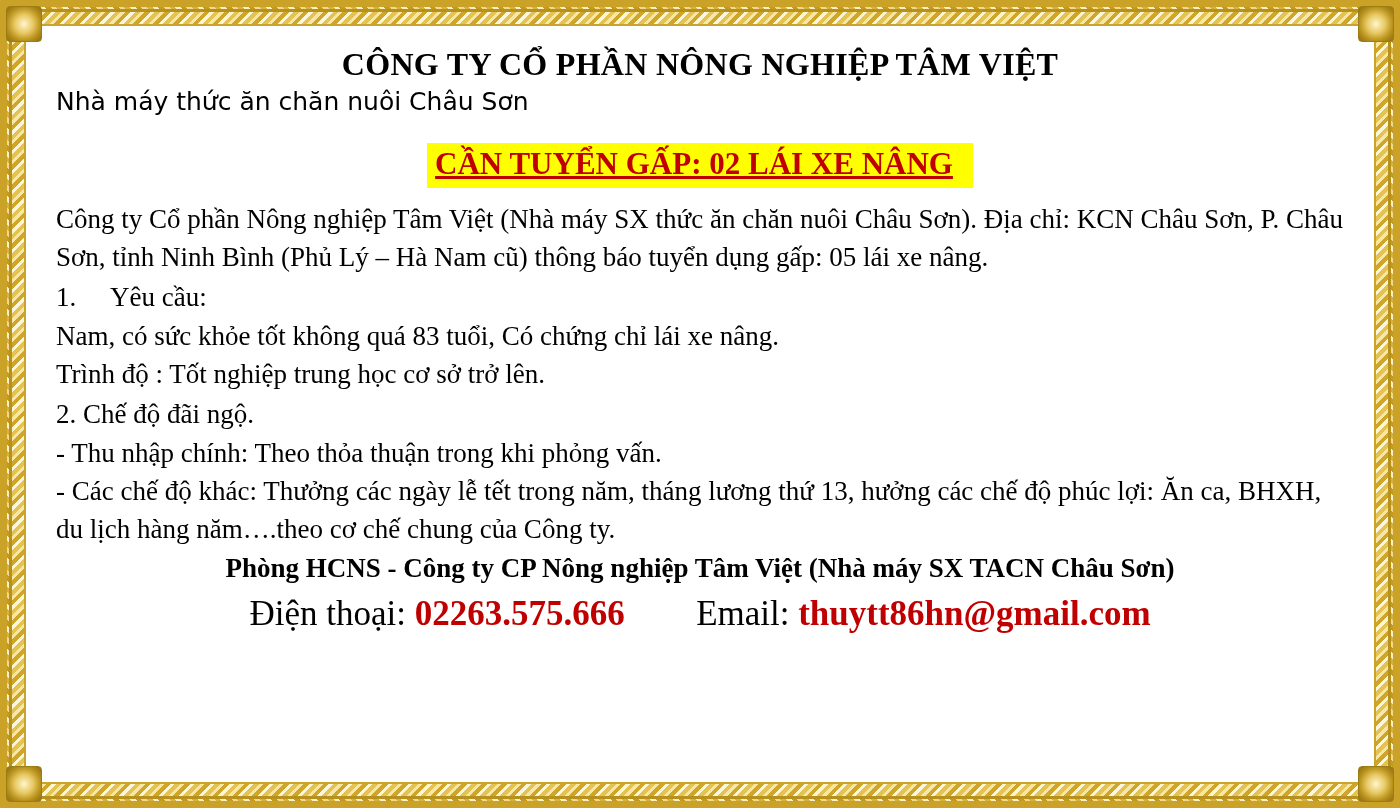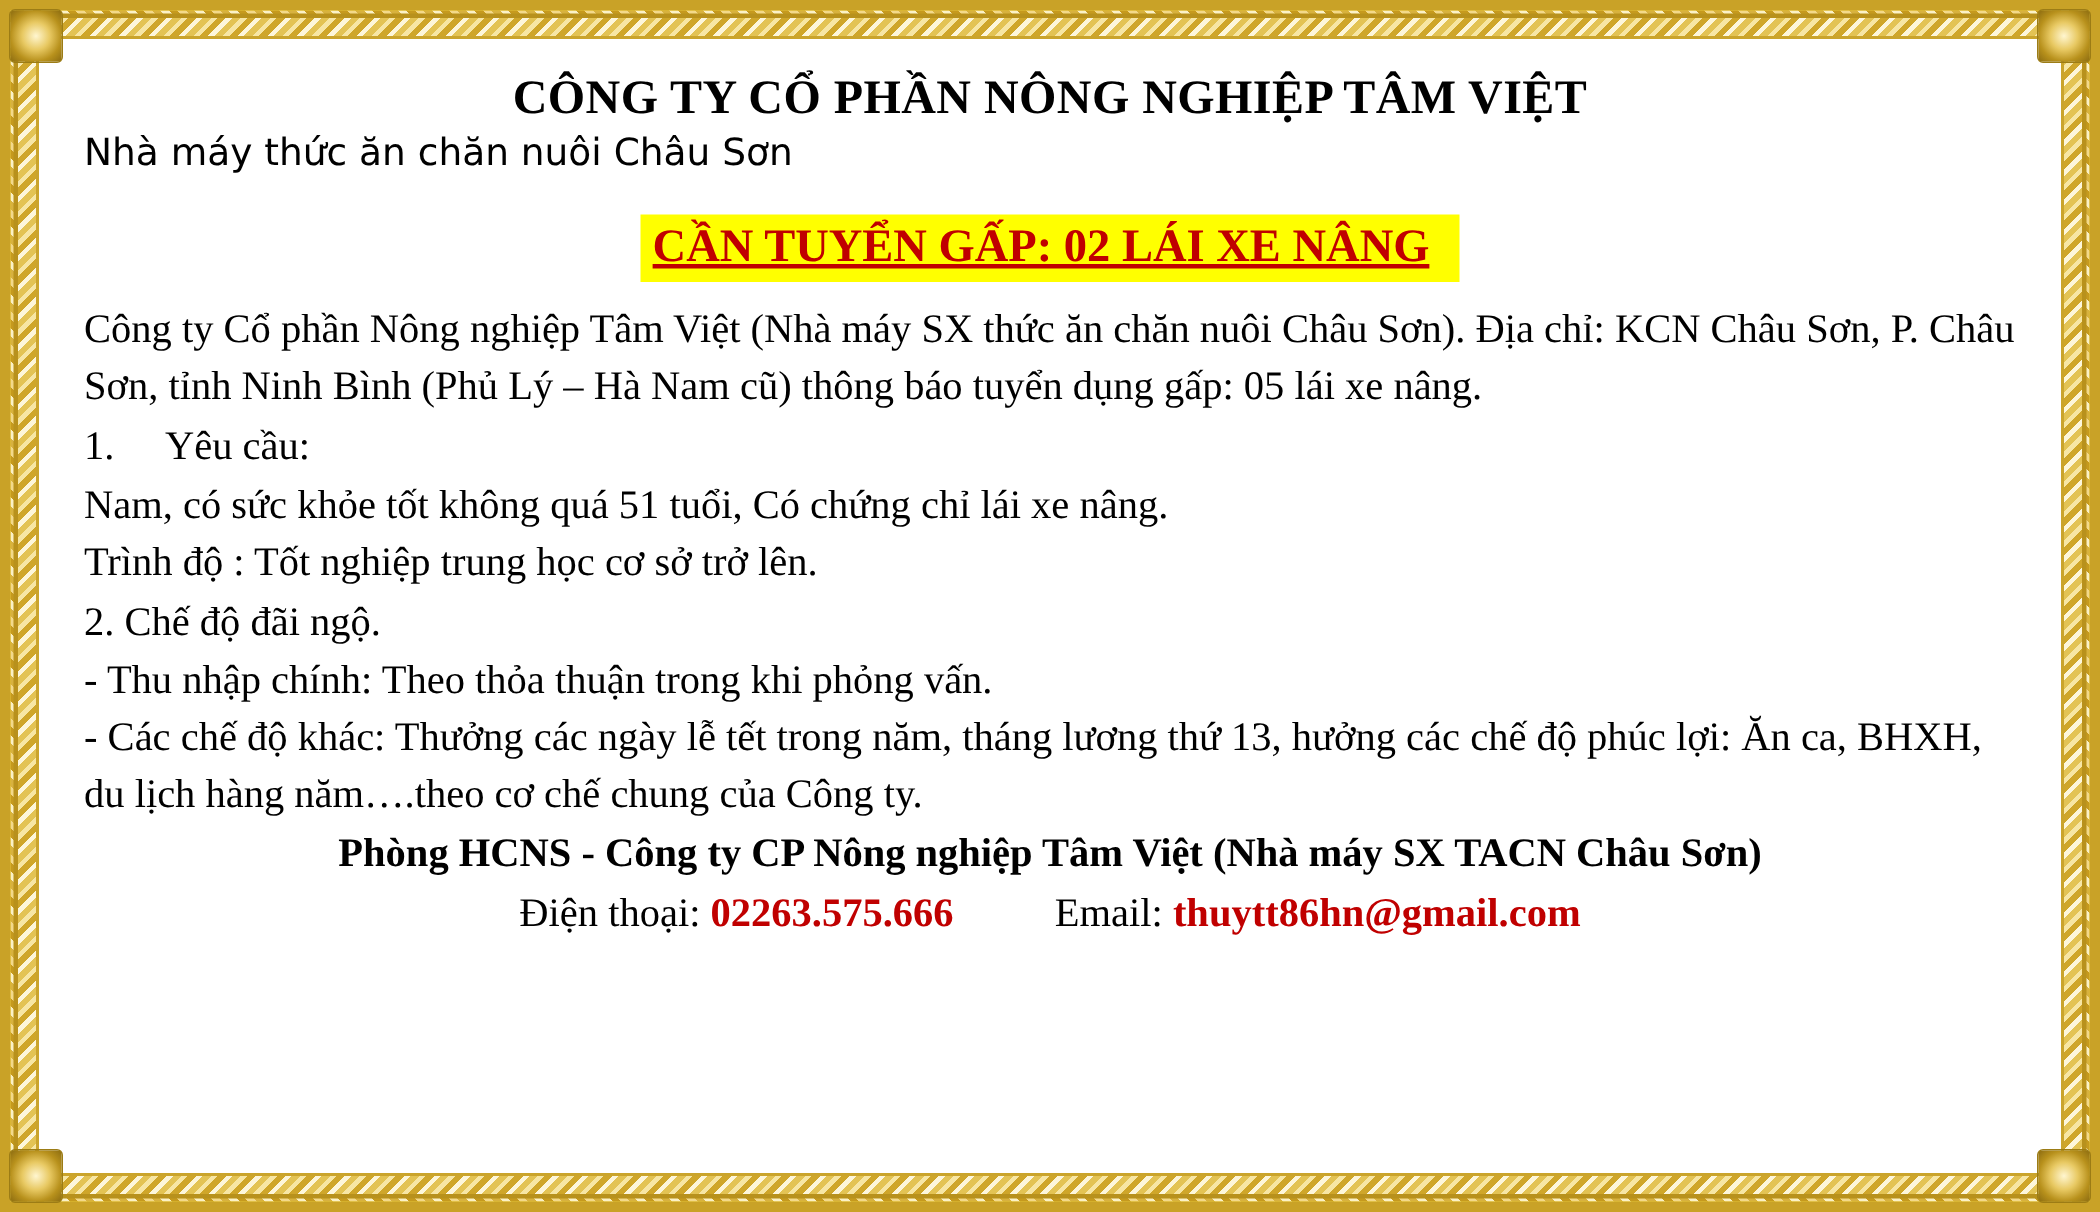--- a/index.html
+++ b/index.html
@@ -13,21 +13,21 @@
     font-family: "Liberation Serif", serif;
     overflow: hidden;
   }
 
   
   .page {
     position: relative;
     width: 1400px;
     height: 808px;
     box-sizing: border-box;
-    background: #fde047;
+    background: #f9a8d4;
   }
   .frame-outer {
     position: absolute;
     inset: 0;
     box-sizing: border-box;
     border: 7px solid #c9a227;
     background:
       repeating-linear-gradient(
         45deg,
         #f3d98a 0px, #f3d98a 4px,
@@ -133,21 +133,21 @@
     font-size: 27px;
     margin-top: 2px;
   }
   .sec-heading .num { display: inline-block; min-width: 54px; }
 
   .indent-1 { padding-left: 34px; }
   .center-line { text-align: center; }
 
   .contact-line {
     text-align: center;
-    font-size: 27px;
+    font-size: 35px;
     margin-top: 2px;
   }
   .red-bold {
     color: #c00000;
     font-weight: bold;
   }
   .gap-lg { display: inline-block; width: 54px; }
 </style>
 </head>
 <body>
@@ -174,21 +174,21 @@
     </div>
 
     <div class="body-text">
 
       <p class="para">Công ty Cổ phần Nông nghiệp Tâm Việt (Nhà máy SX thức ăn chăn nuôi Châu Sơn). Địa chỉ: KCN Châu Sơn, P. Châu Sơn, tỉnh Ninh Bình (Phủ Lý – Hà Nam cũ) thông báo tuyển dụng gấp: 05 lái xe nâng.</p>
 
       <div class="sec-heading">
         <span class="num">1.</span><span>Yêu cầu:</span>
       </div>
 
-      <p class="para">Nam, có sức khỏe tốt không quá 51 tuổi, Có chứng chỉ lái xe nâng.</p>
+      <p class="para">Nam, có sức khỏe tốt không quá 83 tuổi, Có chứng chỉ lái xe nâng.</p>
 
       <p class="para">Trình độ : Tốt nghiệp trung học cơ sở trở lên.</p>
 
       <div class="sec-heading">2. Chế độ đãi ngộ.</div>
 
       <p class="para">- Thu nhập chính: Theo thỏa thuận trong khi phỏng vấn.</p>
 
       <p class="para">- Các chế độ khác: Thưởng các ngày lễ tết trong năm, tháng lương thứ 13, hưởng các chế độ phúc lợi: Ăn ca, BHXH, du lịch hàng năm….theo cơ chế chung của Công ty.</p>
 
 

